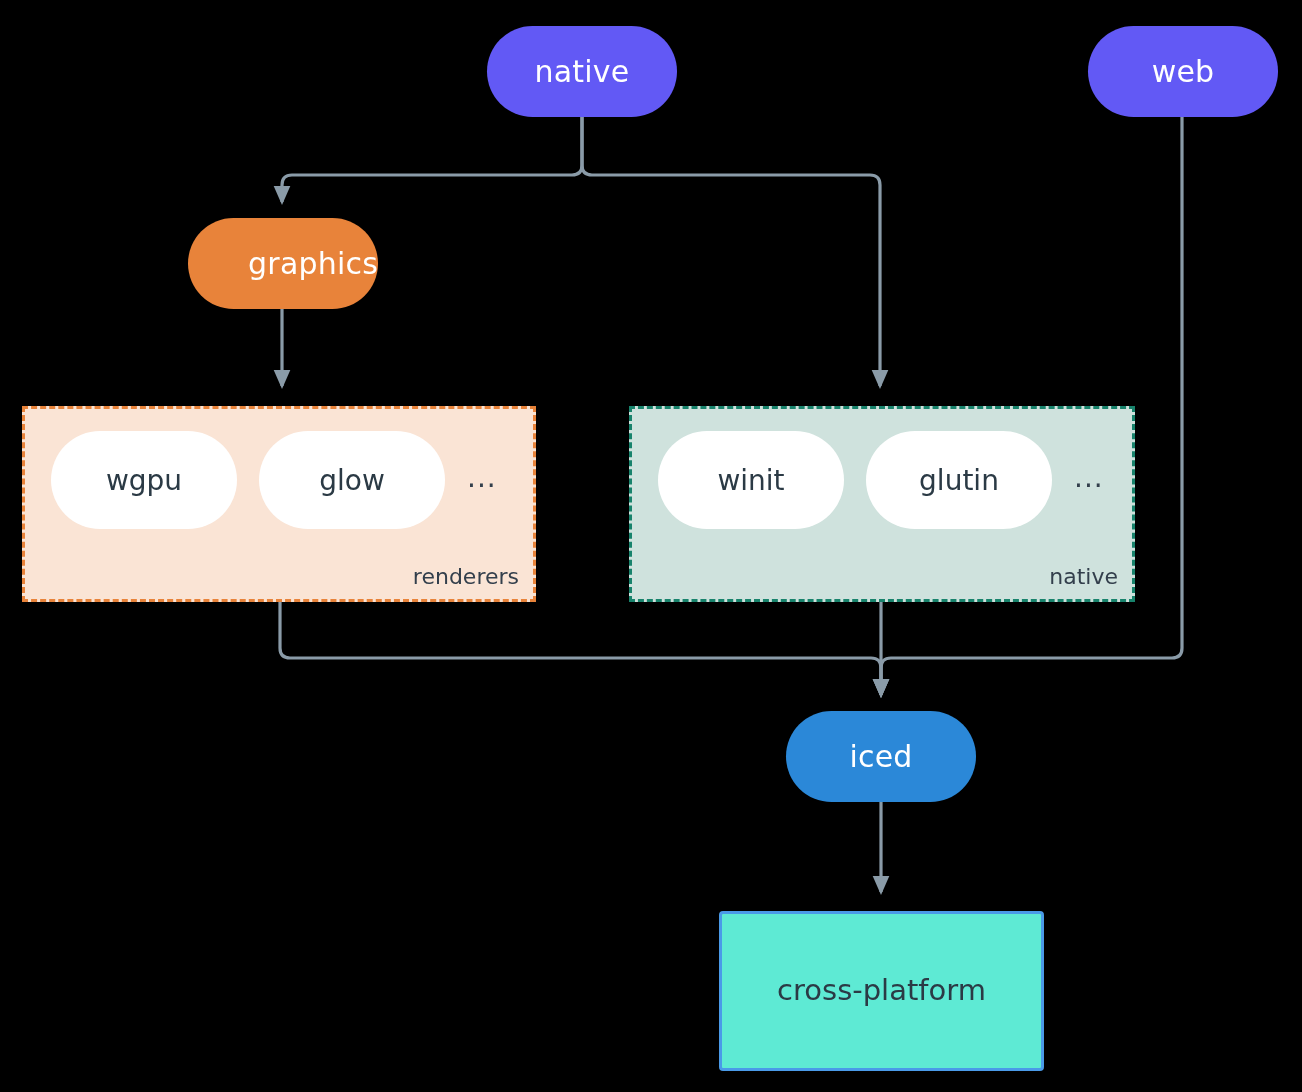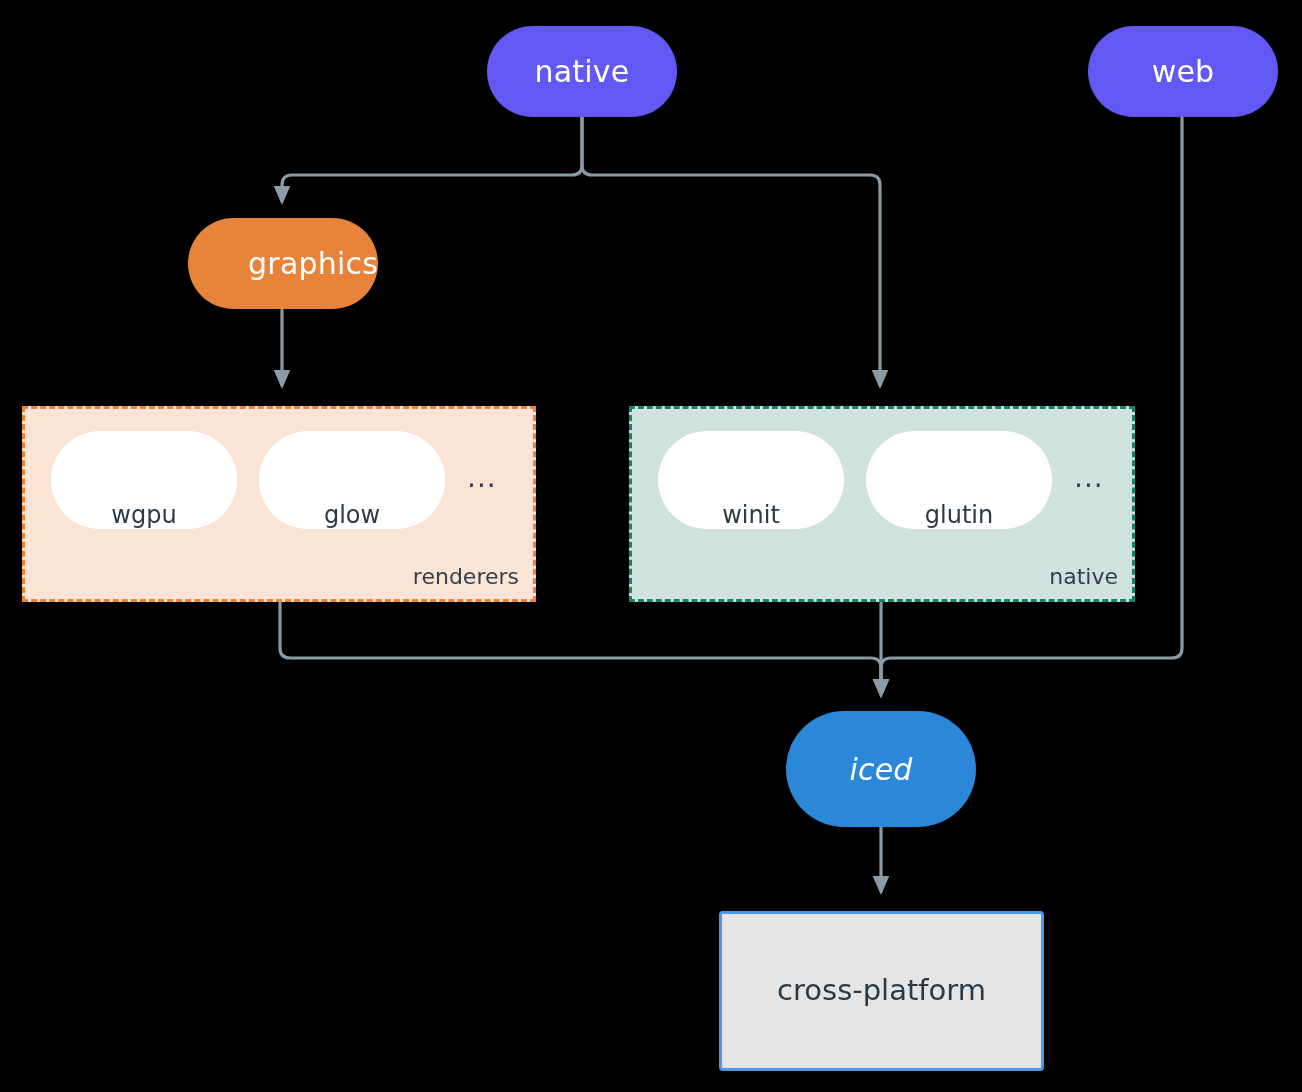--- a/index.html
+++ b/index.html
@@ -32,21 +32,21 @@
     border-radius: 999px;
     color: #ffffff;
     font-size: 30px;
     letter-spacing: .2px;
     box-sizing: border-box;
     z-index: 3;
   }
   .pill-native { left: 487px; top: 26px;  width: 190px; height: 91px; }
   .pill-web    { left: 1088px; top: 26px; width: 190px; height: 91px; }
   .pill-graphics { left: 188px; top: 218px; width: 190px; height: 91px; justify-content: flex-end; }
-  .pill-iced   { left: 786px; top: 711px;  width: 190px; height: 116px; font-style: italic; }
+  .pill-iced   { left: 786px; top: 711px;  width: 190px; height: 91px; }
 
   
   .cluster {
     position: absolute;
     box-sizing: border-box;
     border-style: dashed;
     border-width: 3px;
     z-index: 2;
   }
   .cluster-renderers { left: 22px;  top: 406px; width: 514px; height: 196px; }
@@ -63,28 +63,28 @@
   .leaf-row {
     position: absolute;
     left: 26px;
     top: 22px;
     display: flex;
     align-items: center;
     gap: 22px;
   }
   .leaf {
     display: flex;
-    align-items: flex-end;
+    align-items: center;
     justify-content: center;
     width: 186px;
     height: 98px;
     background: #ffffff;
     border-radius: 999px;
     color: #2b3a45;
-    font-size: 24px;
+    font-size: 28px;
   }
   .leaf-ellipsis {
     color: #333f4c;
     font-size: 28px;
     letter-spacing: 1px;
     padding-bottom: 6px;
   }
 
   
   .rect-node {
@@ -171,17 +171,17 @@
         <span>winit</span>
       </div>
       <div class="leaf">
         <span>glutin</span>
       </div>
       <div class="leaf-ellipsis">...</div>
     </div>
     <div class="cluster-label">native</div>
   </div>
 
-  <div class="rect-node" style="background:#e5e5e5; border-color:#4a9ae8">
+  <div class="rect-node" style="background:#5eead4; border-color:#4a9ae8">
     <span>cross-platform</span>
   </div>
 
 </div>
 
 </body></html>

